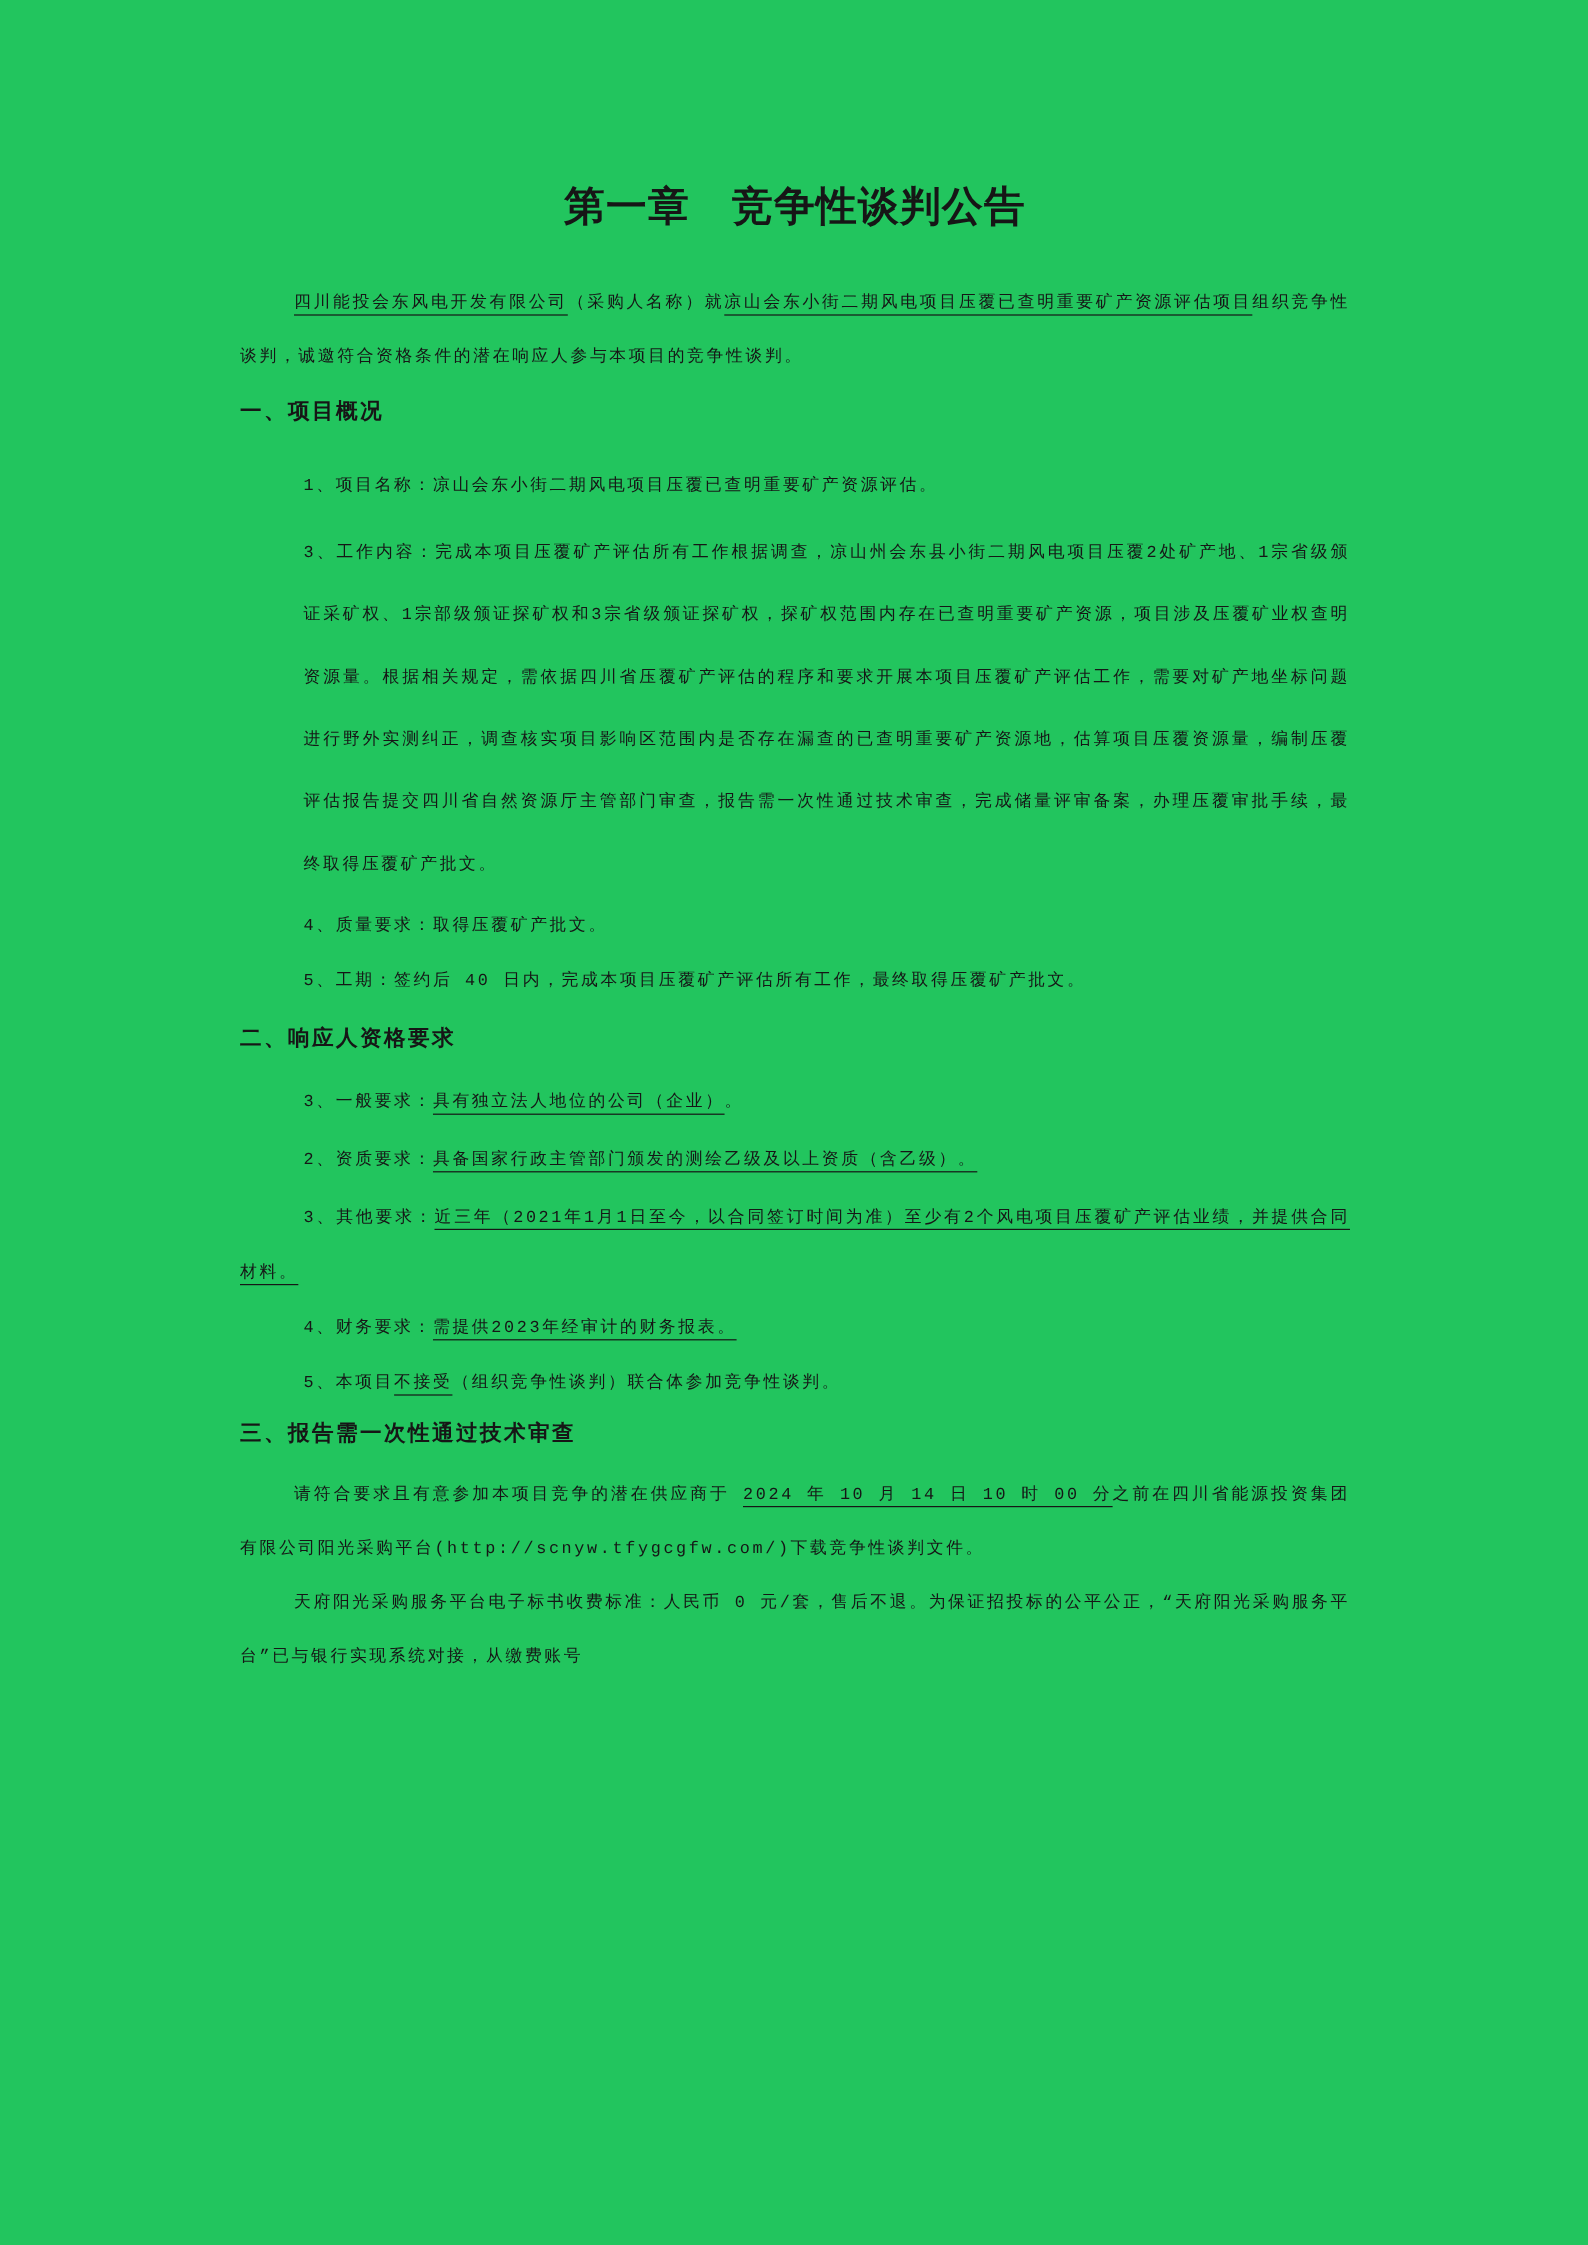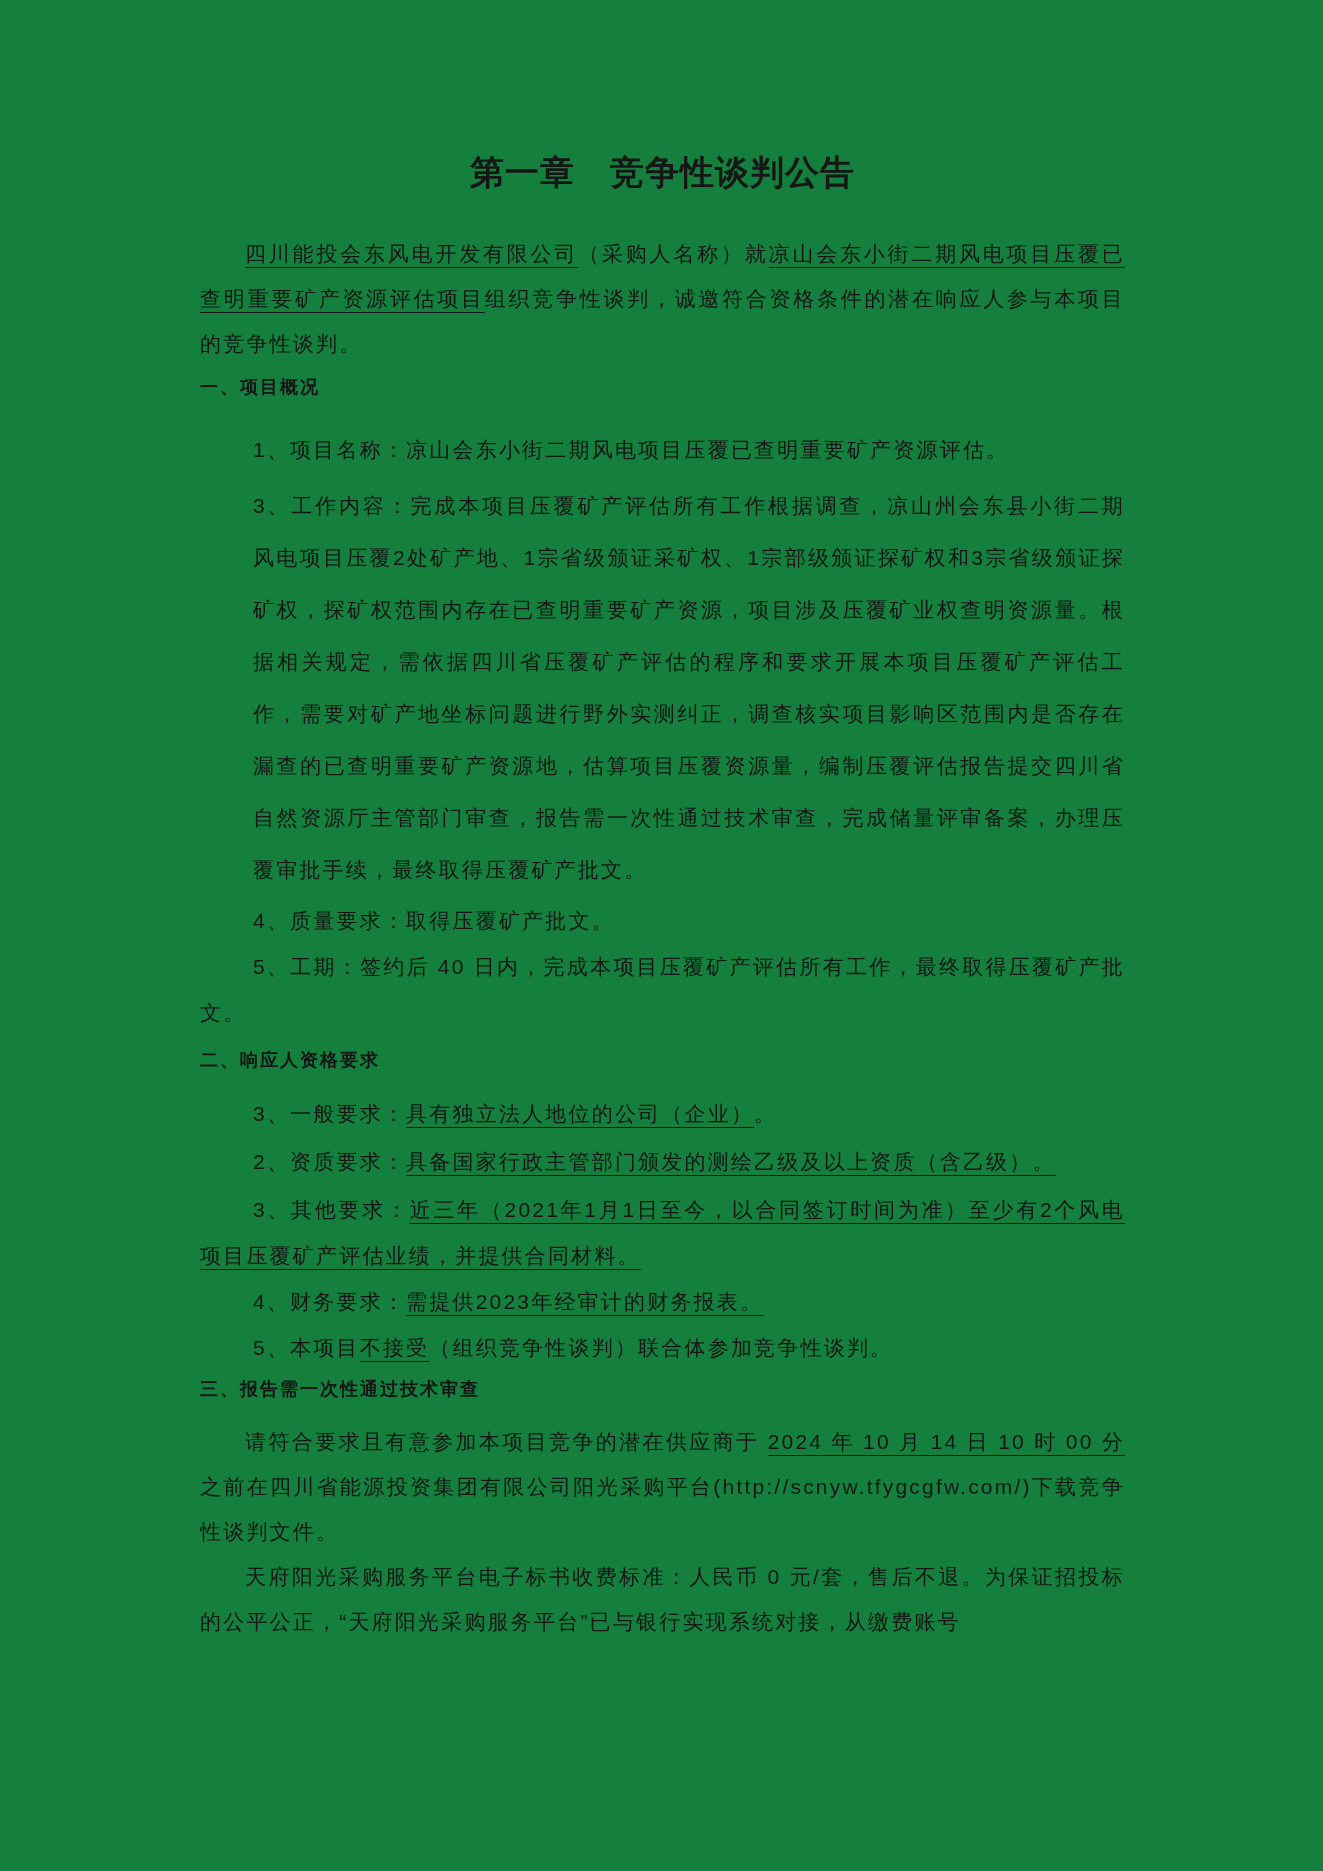--- a/index.html
+++ b/index.html
@@ -1,42 +1,42 @@
 <!DOCTYPE html>
 <html><head>
 <meta charset="utf-8">
 <style>
   html, body { margin: 0; padding: 0; background: #ffffff; }
   .page {
     position: relative;
     width: 1323px;
     height: 1871px;
-    background: #15803d;
+    background: #22c55e;
     color: #161616;
     overflow: hidden;
   }
   .content {
     position: absolute;
     left: 200px;
     top: 0;
     width: 925px;
   }
   .doc-title {
     margin: 150px 0 0 0;
     font-family: "Liberation Sans", "DejaVu Sans", sans-serif;
     font-weight: bold;
     font-size: 34px;
     line-height: 44px;
     text-align: center;
     letter-spacing: 1px;
   }
   .body {
     margin: 0;
-    font-family: Liberation Sans, sans-serif;
-    font-size: 21px;
+    font-family: Liberation Mono, monospace;
+    font-size: 14px;
     letter-spacing: 2.2px;
     line-height: 46px;
     text-align: justify;
     word-break: break-word;
   }
   .intro { line-height: 45px; margin-top: 37px; text-indent: 45px; }
   .heading {
     margin: 0;
     font-family: "Liberation Sans", "DejaVu Sans", sans-serif;
     font-weight: bold;

